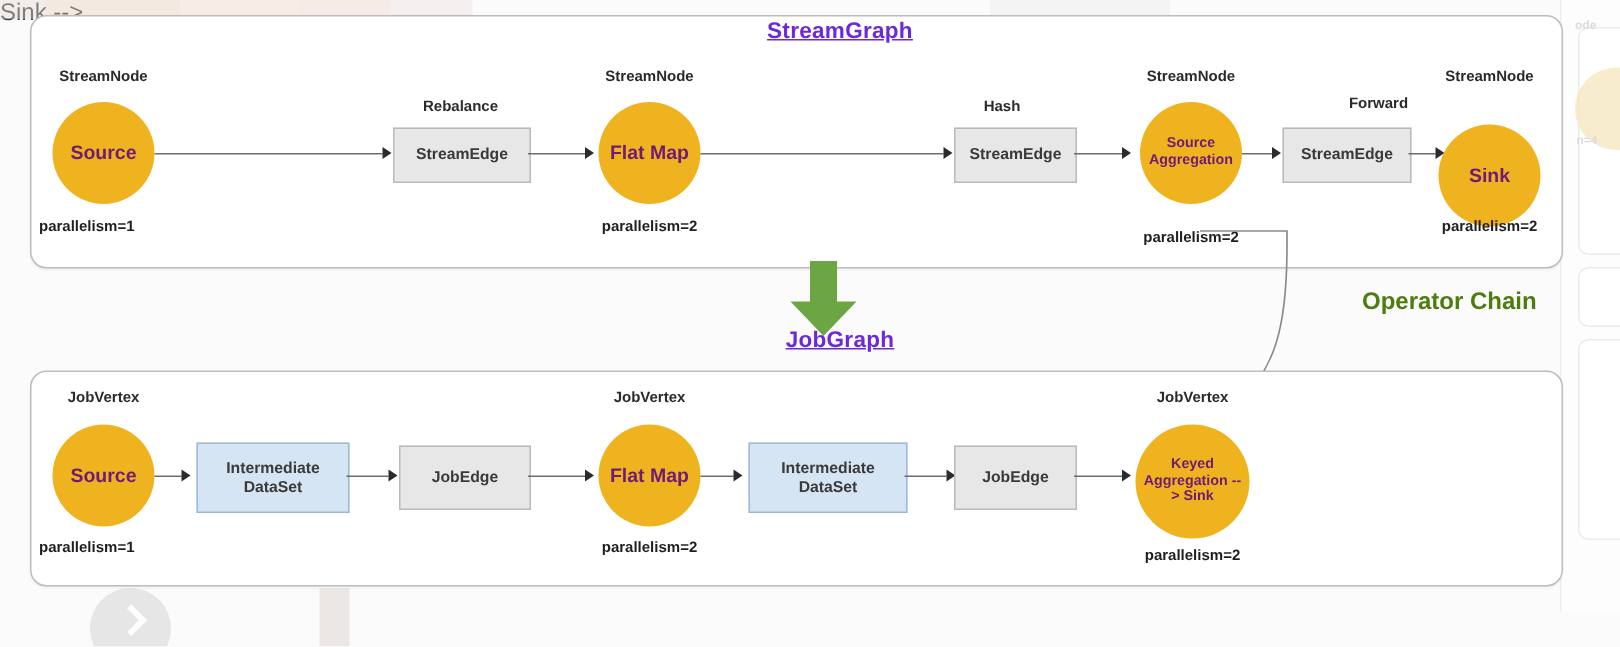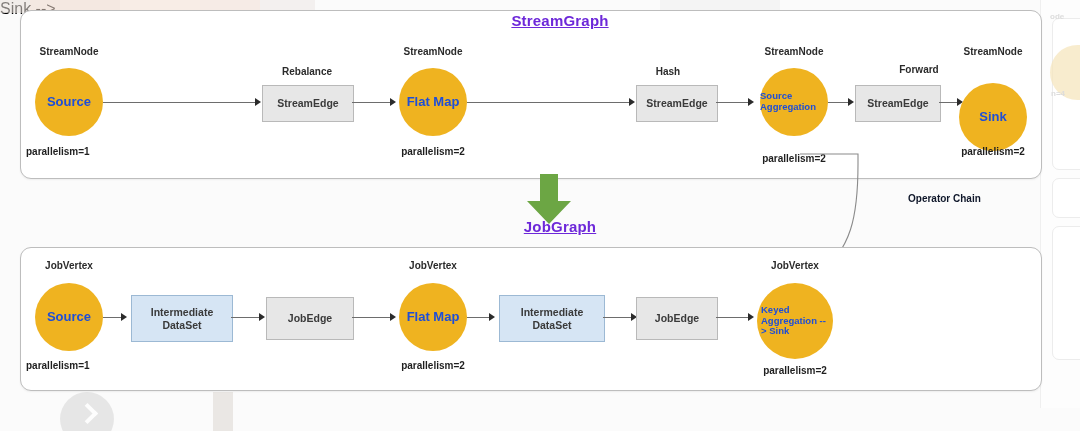--- a/index.html
+++ b/index.html
@@ -63,21 +63,22 @@
   }
   #title-streamgraph{left:0;right:0;top:12px;text-align:center;margin-left:40px;}
   #title-jobgraph{left:0;right:0;top:218px;text-align:center;margin-left:40px;z-index:6;}
 
   
   .node{
     position:absolute;
     border-radius:50%;
     background:#efb320;
     display:flex;align-items:center;justify-content:center;
-    color:#1d4ed8;
+    text-align:center;
+    color:#701a75;
     font-weight:bold;
     line-height:1.12;
   }
   .node.big-label{font-size:13px;}
   .node.small-label{font-size:9.5px;}
 
   .node-kind{
     position:absolute;
     font-size:10px;font-weight:bold;color:#2b2b2b;
     white-space:nowrap;text-align:center;
@@ -110,21 +111,21 @@
     border-bottom:4px solid transparent;
     border-left:6px solid #2b2b2b;
   }
 
   
   #green-arrow{position:absolute;left:526px;top:174px;width:46px;height:50px;}
 
   
   #operator-chain-label{
     position:absolute;left:908px;top:193px;
-    font-size:10px;font-weight:bold;color:#0f172a;
+    font-size:16px;font-weight:bold;color:#4d7c0f;
     white-space:nowrap;
   }
   #operator-chain-line{position:absolute;left:700px;top:150px;width:260px;height:190px;}
 </style>
 </head>
 <body>
 
 
 
 

